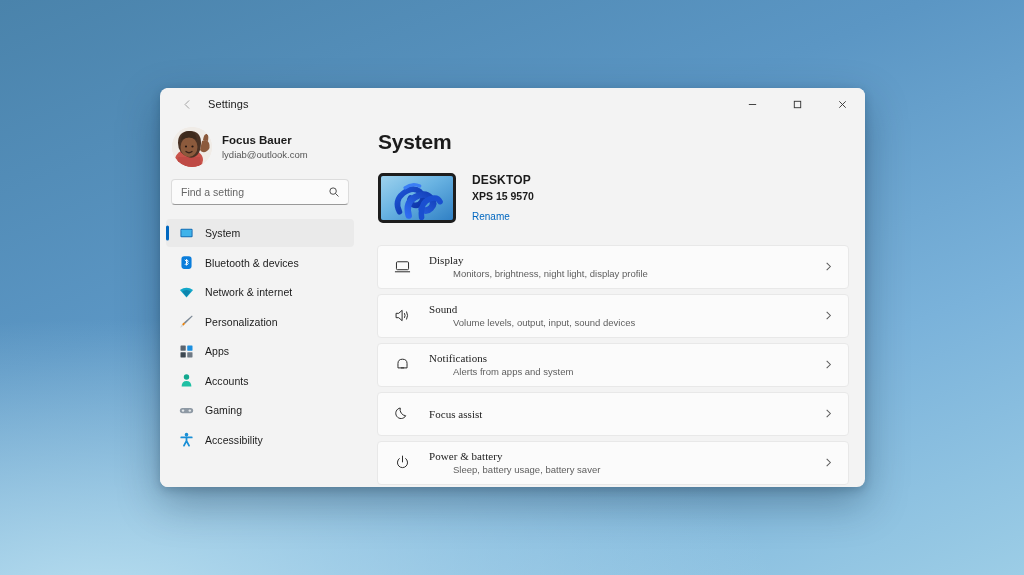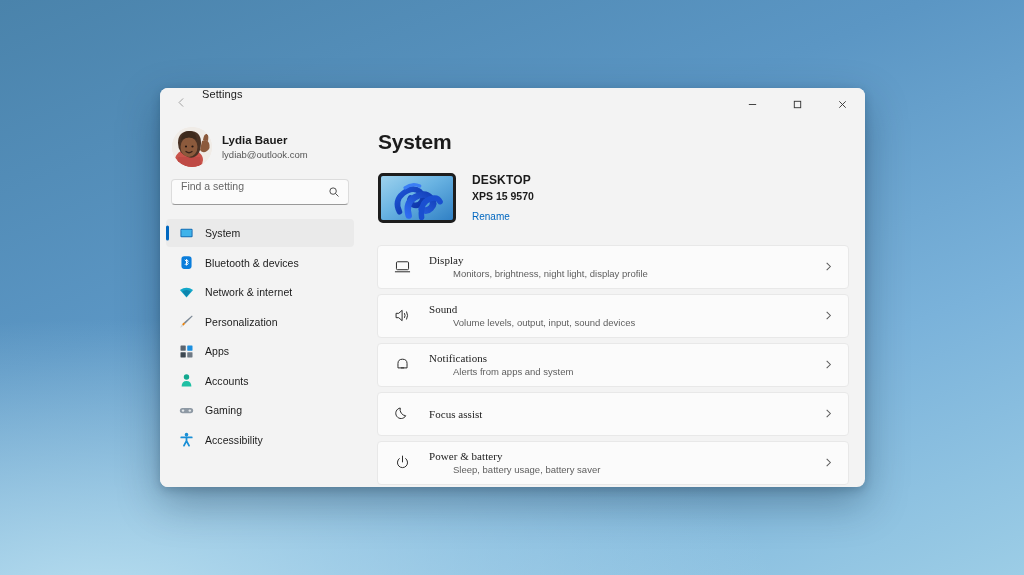--- a/index.html
+++ b/index.html
@@ -29,24 +29,24 @@
     height: 399px;
     background: #f3f3f3;
     border-radius: 8px;
     overflow: hidden;
     box-shadow: 0 16px 42px rgba(10,35,60,.34), 0 3px 10px rgba(10,35,60,.22);
   }
 
   
   #titlebar {
     position: absolute;
-    top: 0; left: 0; right: 0;
+    top: 0; left: 6px; right: 0;
     height: 32px;
     display: flex;
-    align-items: flex-start;
+    align-items: center;
     background: #f3f3f3;
   }
   .back-btn {
     width: 30px; height: 28px;
     margin-left: 6px;
     display: flex; align-items: center; justify-content: center;
     border-radius: 4px;
     color: #a0a0a0;
   }
   .back-btn svg { display: block; }
@@ -109,21 +109,21 @@
 
   #search-wrap {
     margin: 2px 6px 14px 6px;
     height: 26px;
     position: relative;
     background: #fbfbfb;
     border: 1px solid #dcdcdc;
     border-bottom-color: #9a9a9a;
     border-radius: 4px;
     display: flex;
-    align-items: flex-start;
+    align-items: center;
   }
   #search-input {
     border: 0; outline: 0; background: transparent;
     width: 100%;
     padding: 0 26px 0 9px;
     font-size: 10.5px;
     font-family: "Liberation Sans", sans-serif;
     color: #1b1b1b;
   }
   #search-input::placeholder { color: #666; }
@@ -314,21 +314,21 @@
                 <path d="M9 13 q8 -5 16 0 q-1 -9 -8 -9 q-7 0 -8 9 Z" fill="#3d2a1d"></path>
                 <circle cx="14" cy="19.5" r="1.1" fill="#231612"></circle>
                 <circle cx="20.5" cy="19.5" r="1.1" fill="#231612"></circle>
                 <path d="M14 24.5 q3 2.5 6 0" stroke="#3a2119" stroke-width="1.3" fill="none" stroke-linecap="round"></path>
                 <path d="M30 14 q5 -3 7 2 q2 5 -2 8 q-4 3 -7 -1 Z" fill="#8c5a3c"></path>
                 <path d="M31 13 q1 -7 4 -6 q2 1 1 7 Z" fill="#8c5a3c"></path>
               </g>
             </svg>
           </div>
           <div id="account-text">
-            <div id="account-name">Lydia Bauer</div>
+            <div id="account-name">Focus Bauer</div>
             <div id="account-email">lydiab@outlook.com</div>
           </div>
         </div>
 
         <div id="search-wrap">
           <input id="search-input" type="text" placeholder="Find a setting" style="">
           <span id="search-icon">
             <svg width="12" height="12" viewBox="0 0 16 16" fill="none" stroke="currentColor" stroke-width="1.2">
               <circle cx="6.8" cy="6.8" r="4.3"></circle>
                 <path d="M10 10 L14 14"></path>

